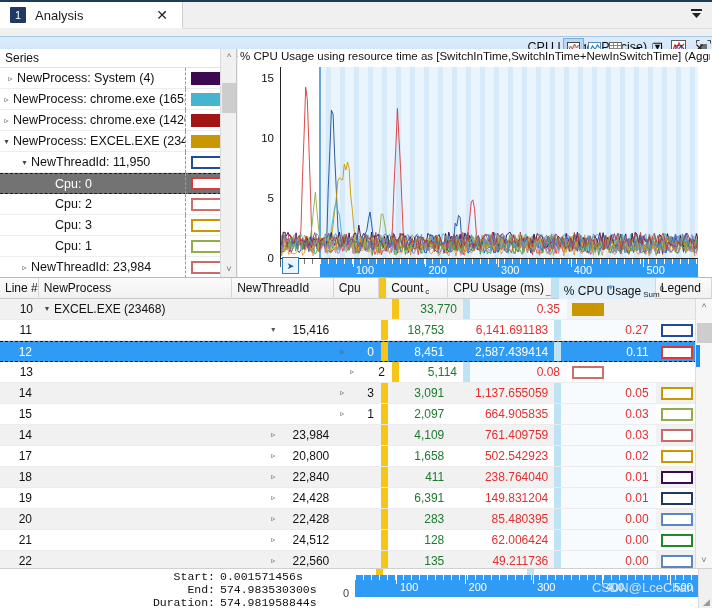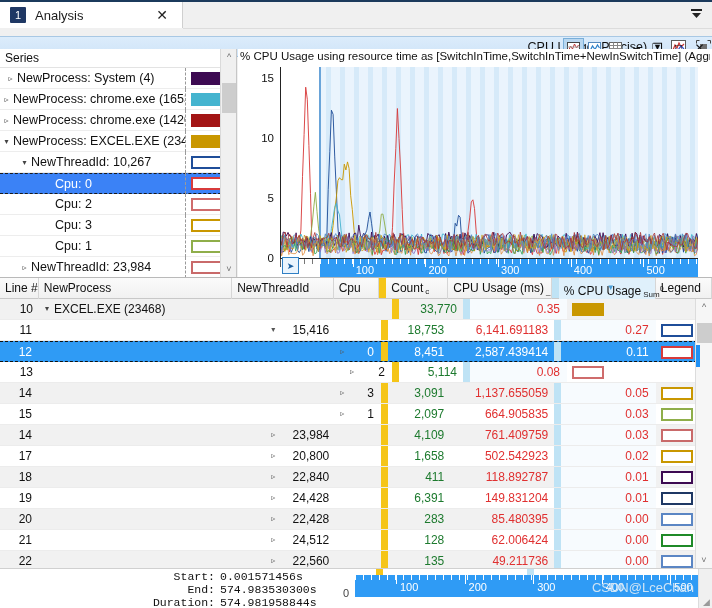--- a/index.html
+++ b/index.html
@@ -47,21 +47,21 @@
               background:#fff;border-bottom:1px solid #e3e3e3;}
   .tree{position:relative;}
   .trow{height:21px;display:flex;align-items:center;box-sizing:border-box;
         border-bottom:1px solid #ededed;position:relative;background:#fff;}
   .trow .tw{flex:0 0 186px;display:flex;align-items:center;height:21px;overflow:hidden;
             border-right:1px dashed #9a9a9a;box-sizing:border-box;}
   .trow .exp{width:13px;text-align:center;font-size:8px;color:#444;flex:none;}
   .trow .tx{font-size:12.5px;color:#111;white-space:nowrap;}
   .trow .sw{flex:none;width:42px;display:flex;align-items:center;justify-content:center;}
   .trow .sw i{display:block;width:32px;height:13px;box-sizing:border-box;}
-  .trow.sel{background:#3b82f6;}
+  .trow.sel{background:#737373;}
   .trow.sel .tx{color:#fff;}
   .trow.sel{border-top:1px dashed #1a1a1a;border-bottom:1px dashed #1a1a1a;}
   .trow .pad0{width:4px;}.trow .pad1{width:18px;}.trow .pad2{width:42px;}
 
   .series-scroll{position:absolute;right:0;top:0;width:16px;height:228px;background:#f0f0f0;
                  border-left:1px solid #dadada;box-sizing:border-box;}
   .sbtn{width:16px;height:16px;display:flex;align-items:center;justify-content:center;
         color:#6d6d6d;font-size:9px;}
   .sthumb{position:absolute;left:1px;top:34px;width:14px;height:30px;background:#cdcdcd;}
 
@@ -255,21 +255,21 @@
             <span class="tx">NewProcess: EXCEL.EXE (23468)</span>
           </div>
           <div class="sw">
             <i style="border: 2px solid rgb(201, 151, 0); background: rgb(201, 151, 0);"></i>
           </div>
         </div>
         <div class="trow">
           <div class="tw">
             <span class="pad1"></span>
             <span class="exp">▾</span>
-            <span class="tx">NewThreadId: 10,267</span>
+            <span class="tx">NewThreadId: 11,950</span>
           </div>
           <div class="sw">
             <i style="border: 2px solid rgb(31, 78, 153); background: rgb(255, 255, 255);"></i>
           </div>
         </div>
         <div class="trow sel">
           <div class="tw">
             <span class="pad2"></span>
             <span class="exp"></span>
             <span class="tx">Cpu: 0</span>
@@ -629,21 +629,21 @@
         </div>
         <div class="row odd">
           <div class="cell c-line"><span>18</span></div>
           <div class="cell c-proc">
             <span></span>
           </div>
           <div class="cell c-tid"><span class="exp">▹</span><span>22,840</span></div>
           <div class="cell c-cpu"><span></span></div>
           <div class="gold"></div>
           <div class="cell c-count"><span>411</span></div>
-          <div class="cell c-ms"><span>118.892787</span></div>
+          <div class="cell c-ms"><span>238.764040</span></div>
           <div class="lblue"></div>
           <div class="cell c-pct"><span>0.01</span></div>
           <div class="cell c-leg">
             <i style="border: 2px solid rgb(61, 10, 82); background: rgb(255, 255, 255);"></i>
           </div>
         </div>
         <div class="row even">
           <div class="cell c-line"><span>19</span></div>
           <div class="cell c-proc">
             <span></span>

